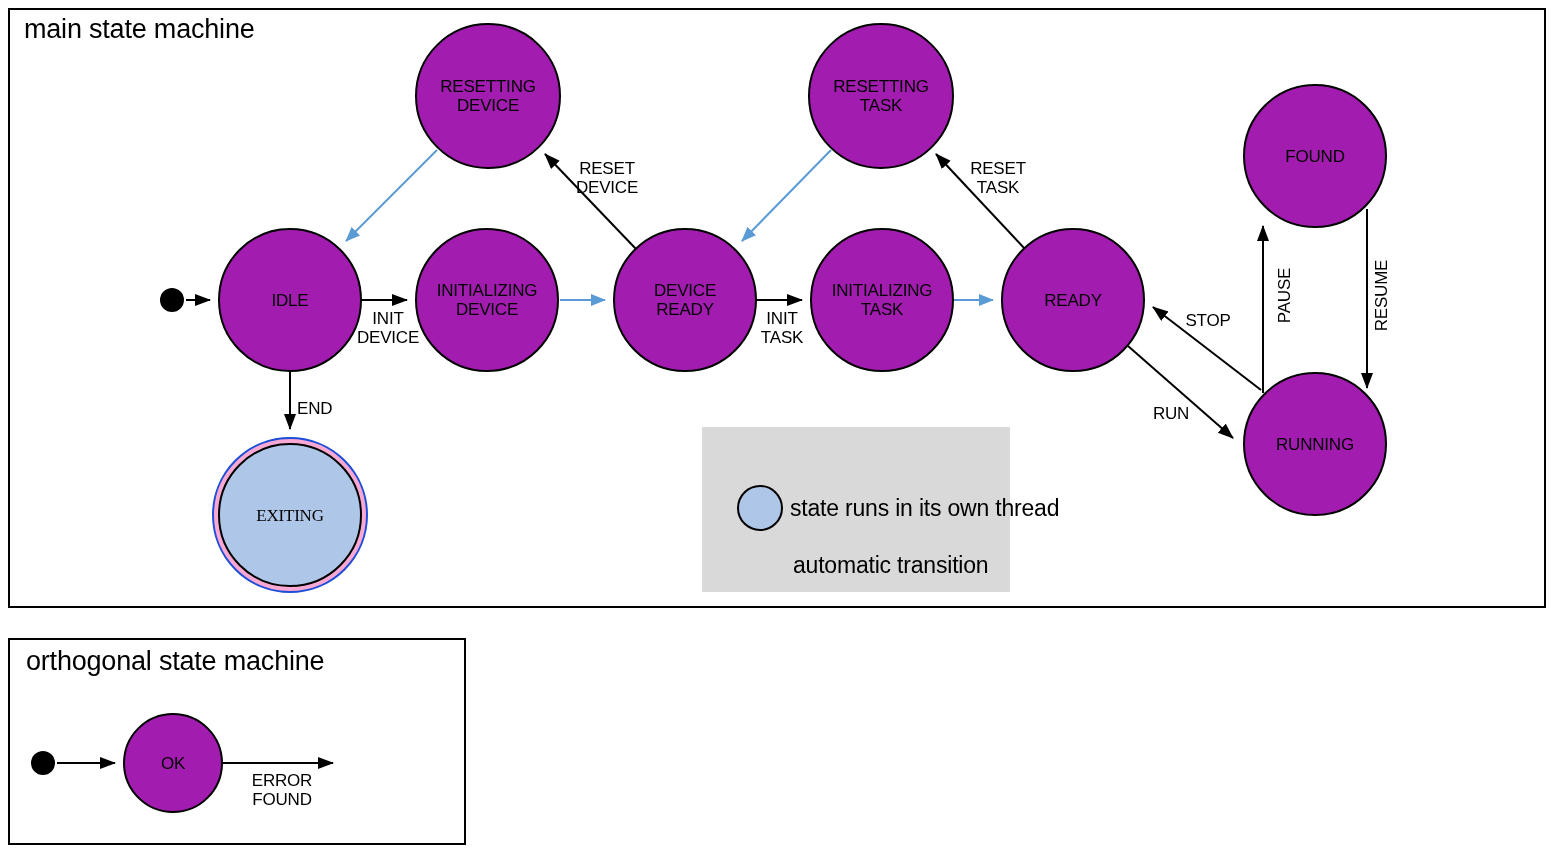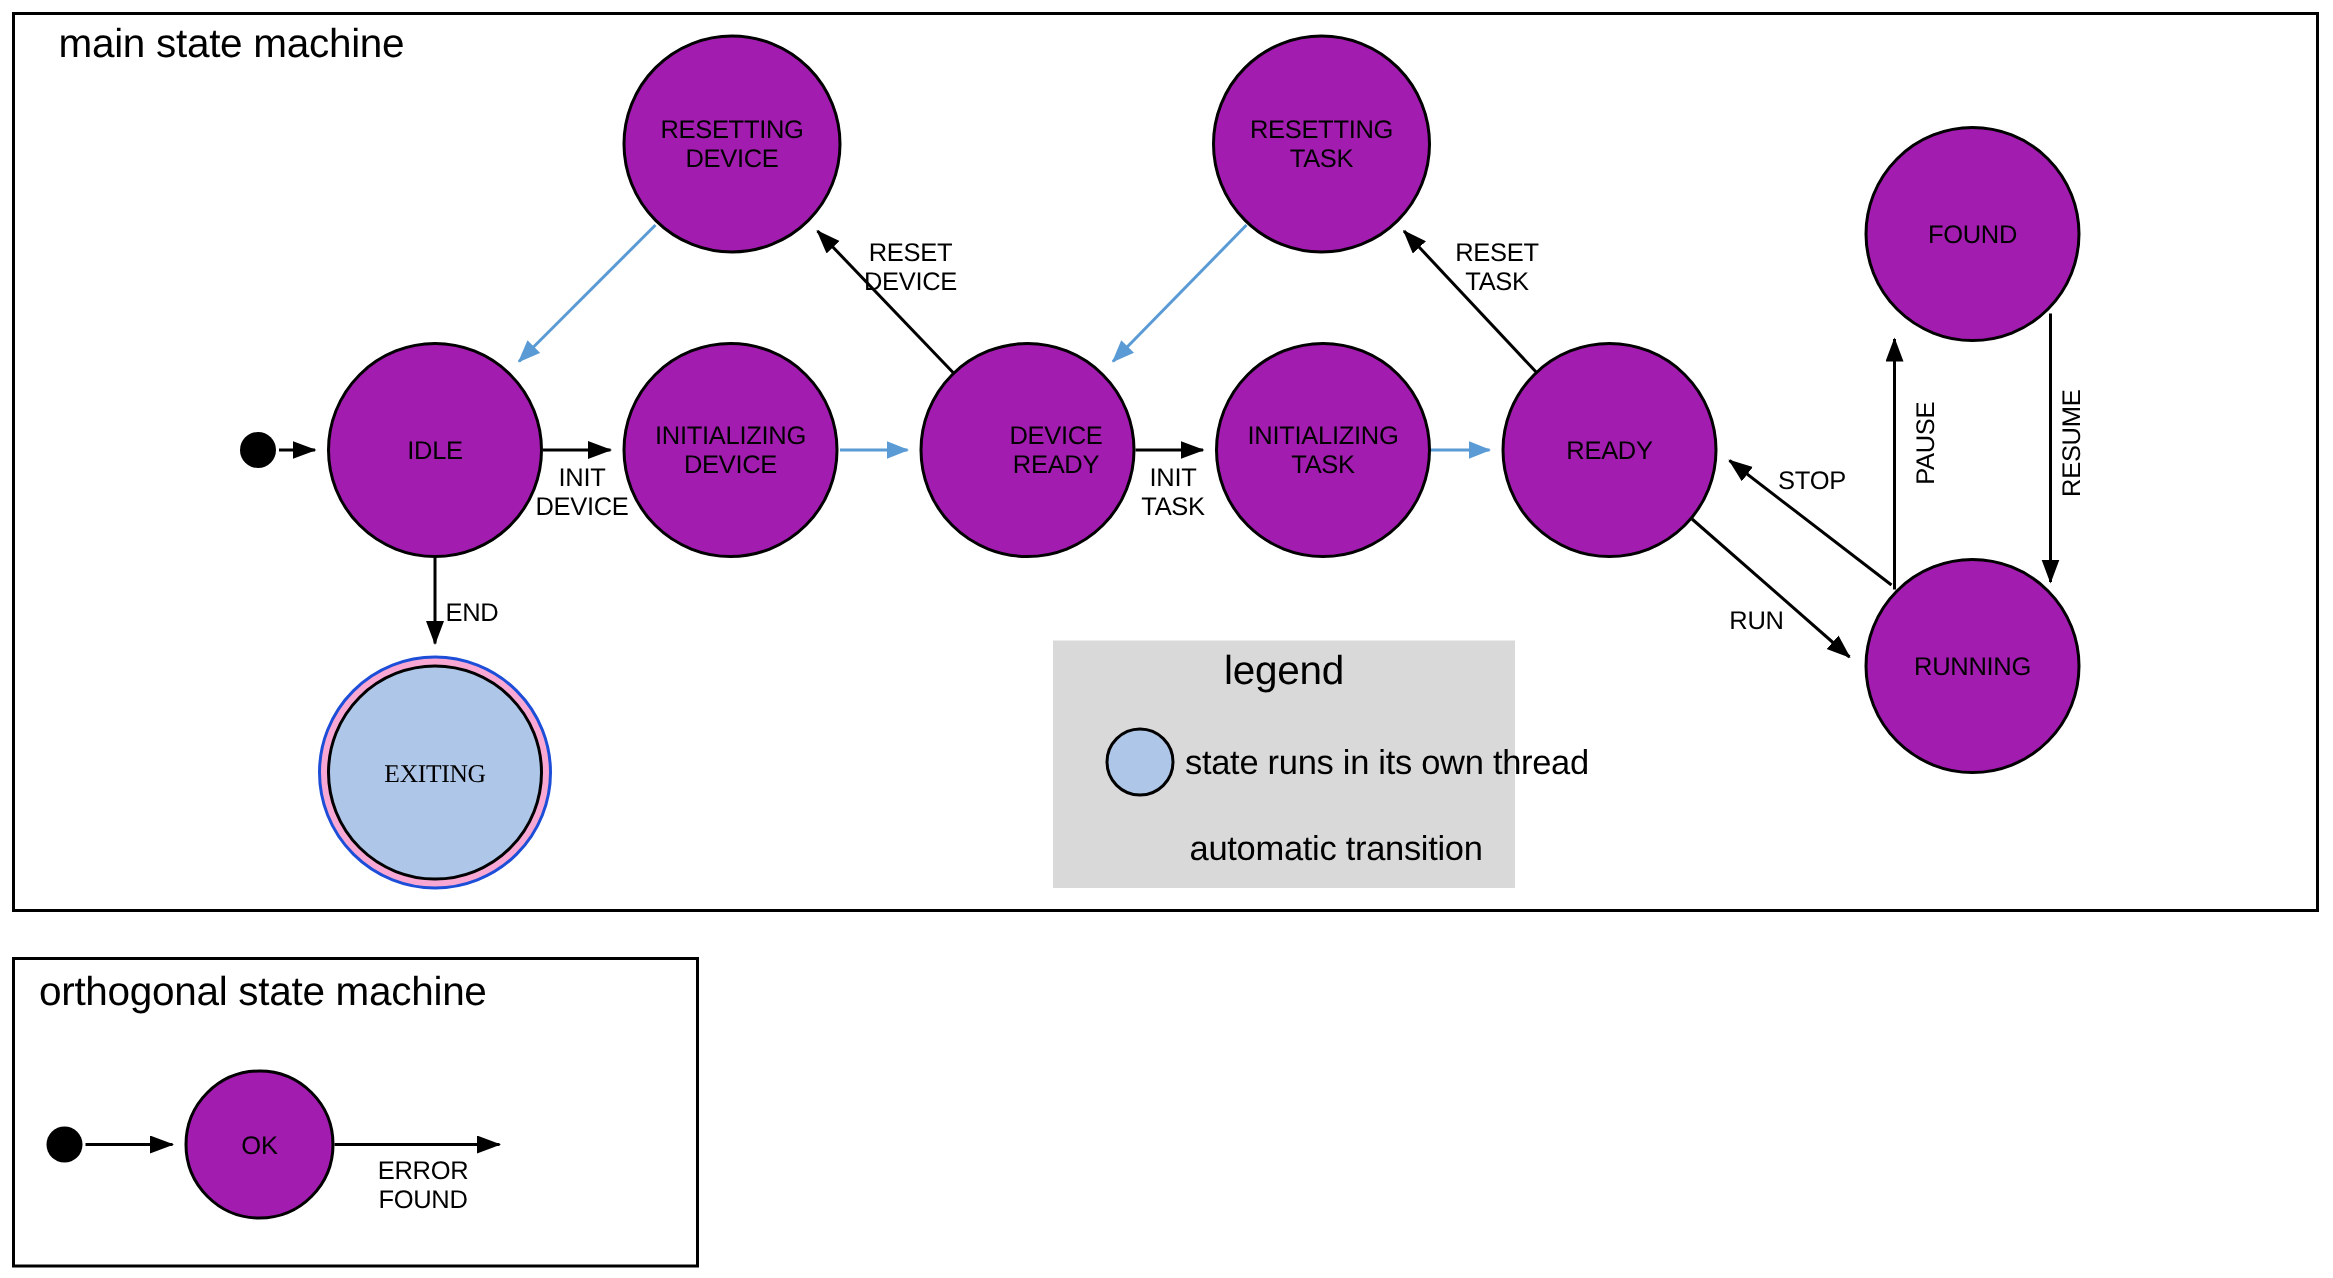--- a/index.html
+++ b/index.html
@@ -38,21 +38,21 @@
   .legend-label { position:absolute; font-size:23px; line-height:19px; white-space:nowrap; }
 </style>
 </head>
 <body>
 
 <div id="stage">
 
   <div class="panel" style="left:8px; top:8px; width:1538px; height:600px;"></div>
   <div class="panel" style="left:8px; top:638px; width:458px; height:207px;"></div>
 
-  <div class="panel-title" style="left:24px; top:14px;margin-left:15px;">main state machine</div>
+  <div class="panel-title" style="left:24px; top:14px;">main state machine</div>
   <div class="panel-title" style="left:26px; top:646px;">orthogonal state machine</div>
 
   <svg class="wires" width="1555" height="852" viewBox="0 0 1555 852">
     <defs>
       <marker id="ab" markerUnits="userSpaceOnUse" markerWidth="18" markerHeight="14" refX="15" refY="6" orient="auto">
           <path d="M0,0 L16,6 L0,12 Z" fill="#000"></path>
         </marker>
       <marker id="abl" markerUnits="userSpaceOnUse" markerWidth="18" markerHeight="14" refX="14" refY="6" orient="auto">
           <path d="M0,0 L15,6 L0,12 Z" fill="#5b9bd5"></path>
         </marker>
@@ -89,21 +89,21 @@
   </div>
   <div class="state thread" style="left:1243px; top:84px; width:144px; height:144px;">
     <span class="state-label">FOUND</span>
   </div>
   <div class="state" style="left:218px; top:228px; width:144px; height:144px;">
     <span class="state-label">IDLE</span>
   </div>
   <div class="state thread" style="left:415px; top:228px; width:144px; height:144px;">
     <span class="state-label">INITIALIZING DEVICE</span>
   </div>
-  <div class="state" style="left:613px; top:228px; width:144px; height:144px;justify-content:flex-end;">
+  <div class="state" style="left:613px; top:228px; width:144px; height:144px;">
     <span class="state-label">DEVICE READY</span>
   </div>
   <div class="state thread" style="left:810px; top:228px; width:144px; height:144px;">
     <span class="state-label">INITIALIZING TASK</span>
   </div>
   <div class="state" style="left:1001px; top:228px; width:144px; height:144px;">
     <span class="state-label">READY</span>
   </div>
   <div class="state thread" style="left:1243px; top:372px; width:144px; height:144px;">
     <span class="state-label">RUNNING</span>
@@ -118,21 +118,20 @@
   <div class="tlabel" style="left:746px; top:309px; width:72px;">INIT TASK</div>
   <div class="tlabel" style="left:567px; top:159px; width:80px;">RESET DEVICE</div>
   <div class="tlabel" style="left:958px; top:159px; width:80px;">RESET TASK</div>
   <div class="tlabel left" style="left:297px; top:399px; width:60px;">END</div>
   <div class="tlabel" style="left:1176px; top:311px; width:64px;">STOP</div>
   <div class="tlabel" style="left:1143px; top:404px; width:56px;">RUN</div>
   <div class="tlabel rot" style="left:1244px; top:286px; width:80px;">PAUSE</div>
   <div class="tlabel rot" style="left:1341px; top:286px; width:80px;">RESUME</div>
 
   <div class="legend" style="left:702px; top:427px; width:308px; height:165px;">
-    <div class="legend-title">legend</div>
     <div class="legend-circle" style="left:35px; top:58px;"></div>
     <div class="legend-label" style="left:88px; top:72px;">state runs in its own thread</div>
     <div class="legend-label" style="left:91px; top:129px;">automatic transition</div>
   </div>
 
   <div class="state" style="left:123px; top:713px; width:100px; height:100px;">
     <span class="state-label">OK</span>
   </div>
   <div class="tlabel" style="left:246px; top:771px; width:72px;">ERROR FOUND</div>
 

